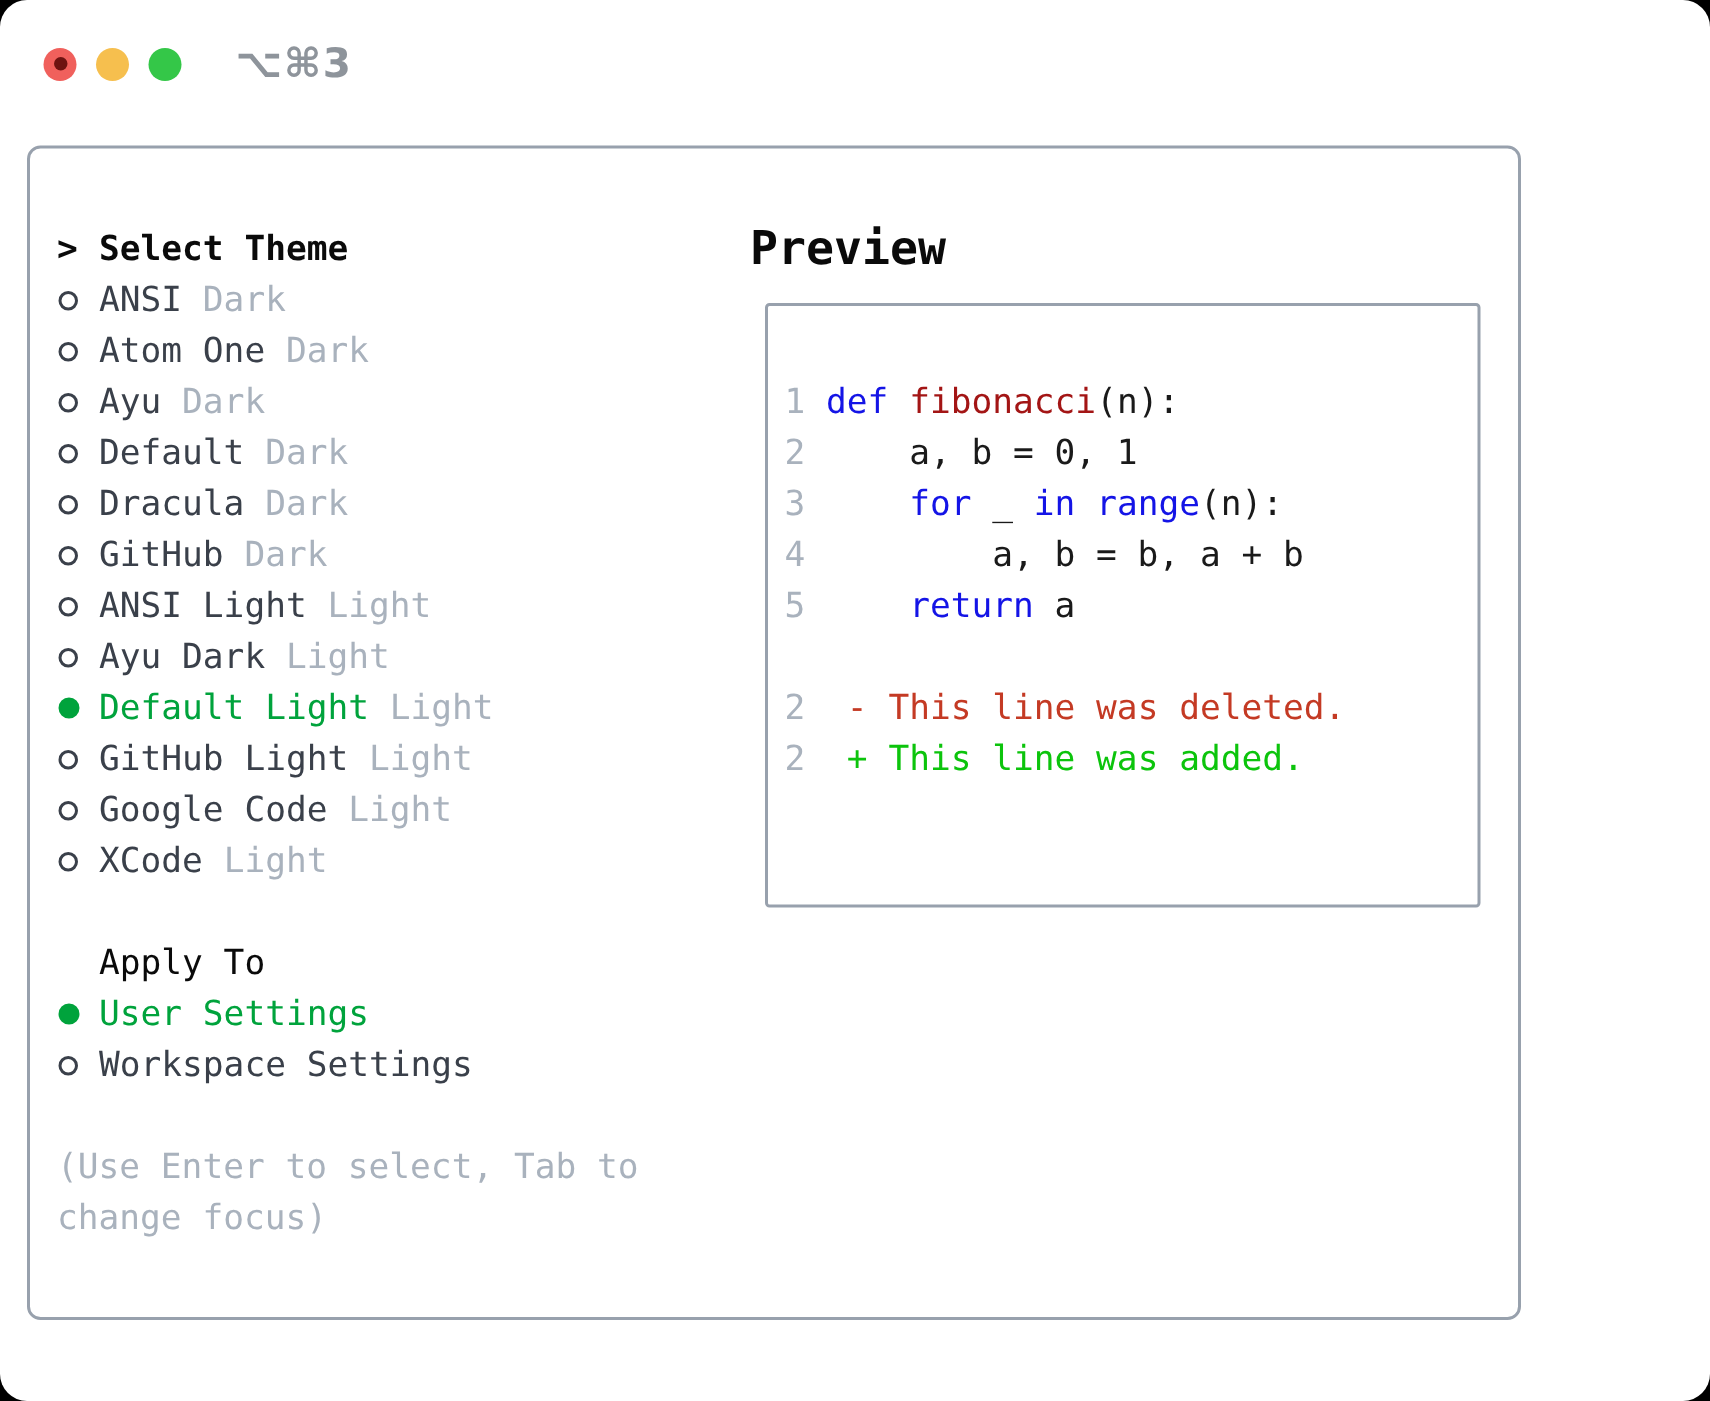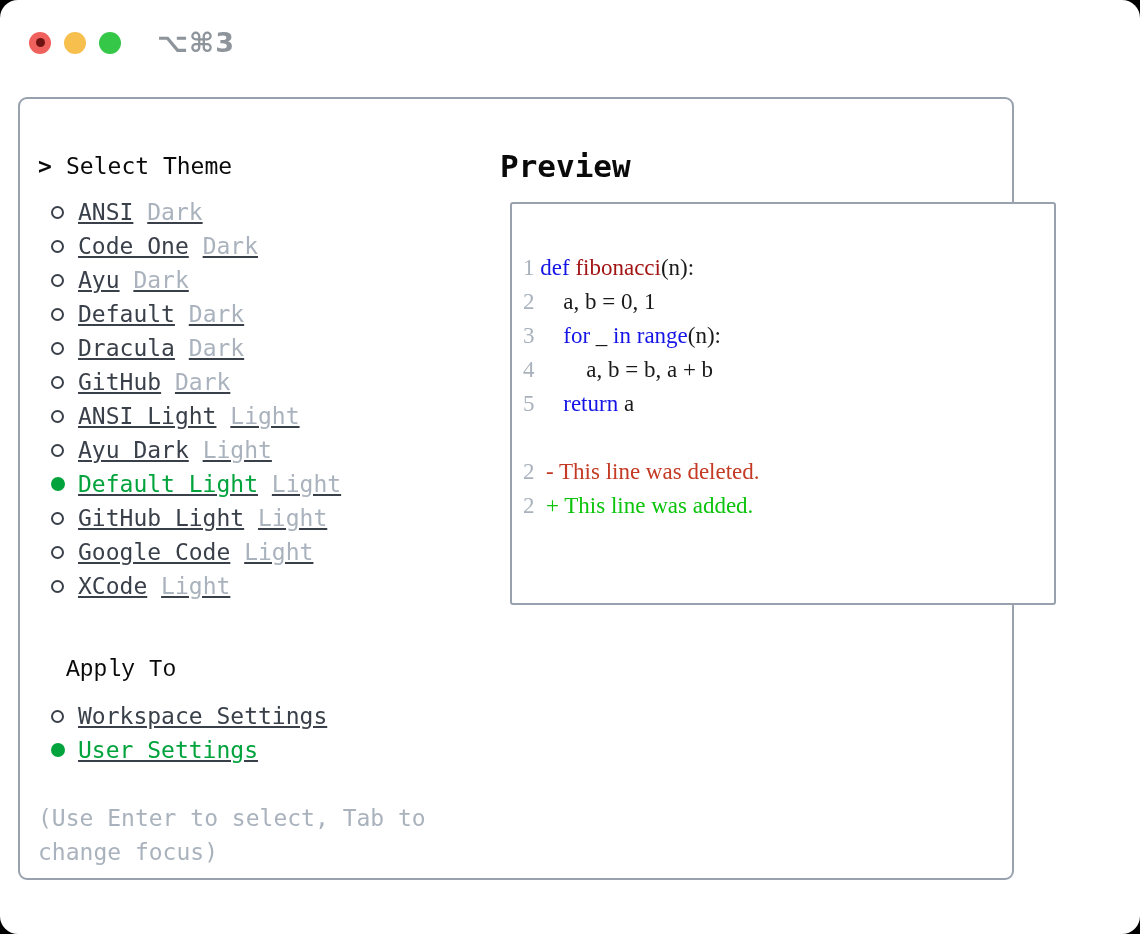--- a/index.html
+++ b/index.html
@@ -23,34 +23,34 @@
   .light.green{background:var(--c-green-light);}
   .window-title{margin-left:23px;color:var(--c-title);font-family:"DejaVu Sans","Liberation Sans",sans-serif;
                 font-size:27px;font-weight:bold;letter-spacing:1px;}
   
   .panel{position:absolute;left:18px;top:97px;width:996px;height:783px;
          border:2px solid var(--c-border);border-radius:9px;background:#fff;}
   .left-col{position:absolute;left:18px;top:50px;font-size:23px;line-height:34px;color:var(--c-text);}
   .row{height:34px;display:flex;align-items:center;white-space:pre;}
   .mark{width:28px;display:flex;align-items:center;flex:0 0 28px;}
   .caret{color:var(--c-black);font-weight:bold;}
-  .header-label{color:var(--c-black);font-weight:normal;text-align:right;}
+  .header-label{color:var(--c-black);font-weight:bold;text-align:right;}
   .radio{width:13px;height:13px;border:2px solid var(--c-text);border-radius:50%;margin-left:1px;}
   .row.selected .radio{width:14px;height:14px;border-color:var(--c-green);background:var(--c-green);}
   .opt-name{color:var(--c-text);}
   .row.selected .opt-name{color:var(--c-green);}
   .opt-variant{color:var(--c-muted);margin-left:1ch;}
-  ul.plain{list-style:none;margin:12px;padding:0;text-decoration:underline;}
-  .apply-header{margin-top:50px;margin-left:28px;color:var(--c-black);font-family:Liberation Mono, monospace;}
+  ul.plain{list-style:none;margin:0;padding:0;}
+  .apply-header{margin-top:34px;margin-left:28px;color:var(--c-black);}
   .hint{margin-top:34px;color:var(--c-muted);}
   
   .preview-title{position:absolute;left:480px;top:50px;font-size:31px;line-height:34px;
                  font-weight:bold;color:var(--c-black);}
-  .preview-box{position:absolute;left:490px;top:103px;width:546px;height:403px;
-               border:2px solid var(--c-border);border-radius:3px;background:#fff;overflow:hidden;font-family:Liberation Serif, serif;}
+  .preview-box{position:absolute;left:490px;top:103px;width:477px;height:403px;
+               border:2px solid var(--c-border);border-radius:3px;background:#fff;overflow:hidden;}
   .code{margin:0;padding:47px 0 0 11px;font-size:23px;line-height:34px;}
   .code-line{height:34px;white-space:pre;}
   .tok-num{color:var(--c-num,#a9b2bd);color:var(--c-muted);}
   .tok-kw{color:var(--c-kw);}
   .tok-fn{color:var(--c-fn);}
   .tok-pl{color:#1a1a1a;}
   .tok-ctx{color:var(--c-ctx);}
   .tok-del{color:var(--c-del);}
   .tok-add{color:var(--c-add);}
 </style>
@@ -69,38 +69,38 @@
   <div class="panel">
 
     <div class="left-col">
       <div class="row">
         <span class="mark caret">&gt;</span>
         <span class="header-label">Select Theme</span>
       </div>
 
       <ul class="plain" id="theme-list">
           <li class="row"><span class="mark"><span class="radio"></span></span><span class="opt-name">ANSI</span><span class="opt-variant">Dark</span></li>
-          <li class="row"><span class="mark"><span class="radio"></span></span><span class="opt-name">Code One</span><span class="opt-variant">Dark</span></li>
+          <li class="row"><span class="mark"><span class="radio"></span></span><span class="opt-name">Atom One</span><span class="opt-variant">Dark</span></li>
           <li class="row"><span class="mark"><span class="radio"></span></span><span class="opt-name">Ayu</span><span class="opt-variant">Dark</span></li>
           <li class="row"><span class="mark"><span class="radio"></span></span><span class="opt-name">Default</span><span class="opt-variant">Dark</span></li>
           <li class="row"><span class="mark"><span class="radio"></span></span><span class="opt-name">Dracula</span><span class="opt-variant">Dark</span></li>
           <li class="row"><span class="mark"><span class="radio"></span></span><span class="opt-name">GitHub</span><span class="opt-variant">Dark</span></li>
           <li class="row"><span class="mark"><span class="radio"></span></span><span class="opt-name">ANSI Light</span><span class="opt-variant">Light</span></li>
           <li class="row"><span class="mark"><span class="radio"></span></span><span class="opt-name">Ayu Dark</span><span class="opt-variant">Light</span></li>
           <li class="row selected"><span class="mark"><span class="radio"></span></span><span class="opt-name">Default Light</span><span class="opt-variant">Light</span></li>
           <li class="row"><span class="mark"><span class="radio"></span></span><span class="opt-name">GitHub Light</span><span class="opt-variant">Light</span></li>
           <li class="row"><span class="mark"><span class="radio"></span></span><span class="opt-name">Google Code</span><span class="opt-variant">Light</span></li>
           <li class="row"><span class="mark"><span class="radio"></span></span><span class="opt-name">XCode</span><span class="opt-variant">Light</span></li>
         </ul>
 
       <div class="row apply-header">Apply To</div>
 
       <ul class="plain" id="apply-list">
+          <li class="row selected"><span class="mark"><span class="radio"></span></span><span class="opt-name">User Settings</span></li>
           <li class="row"><span class="mark"><span class="radio"></span></span><span class="opt-name">Workspace Settings</span></li>
-          <li class="row selected"><span class="mark"><span class="radio"></span></span><span class="opt-name">User Settings</span></li>
         </ul>
 
       <div class="hint">
         <div>(Use Enter to select, Tab to</div>
         <div>change focus)</div>
       </div>
     </div>
 
     <div class="preview-title">Preview</div>
 

